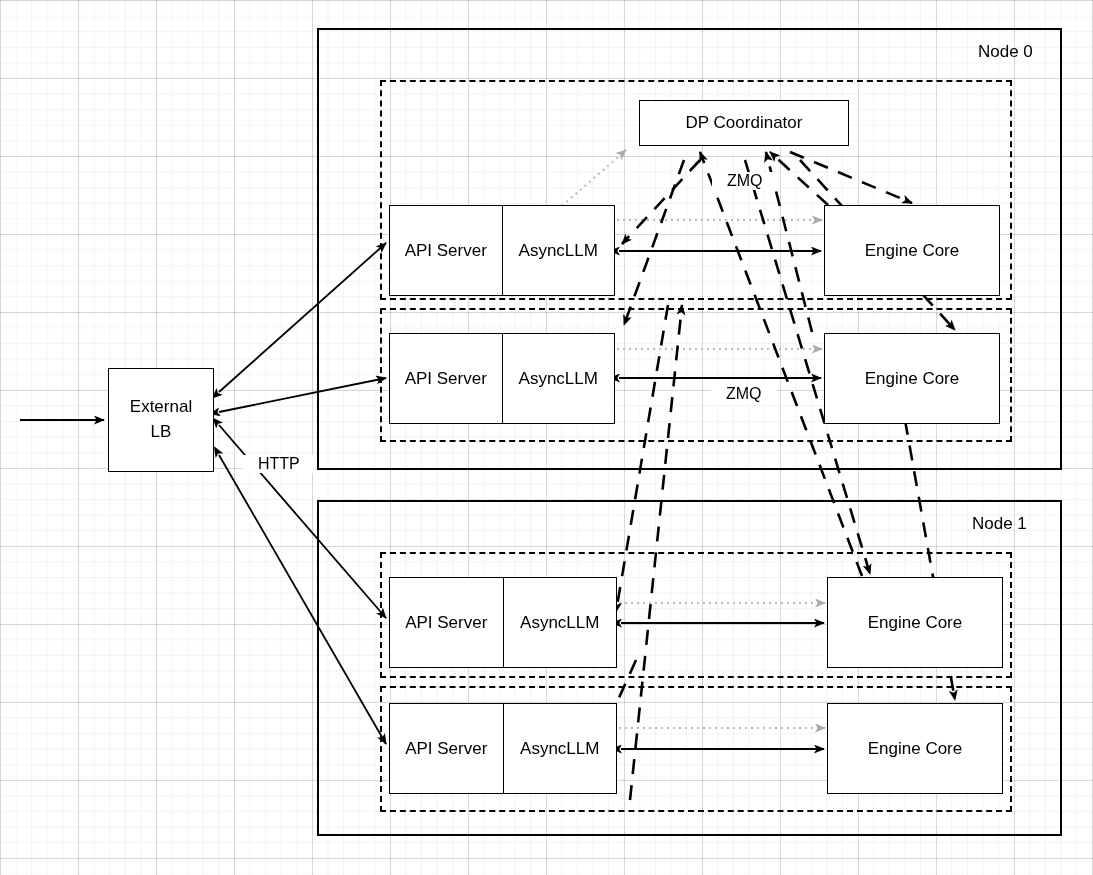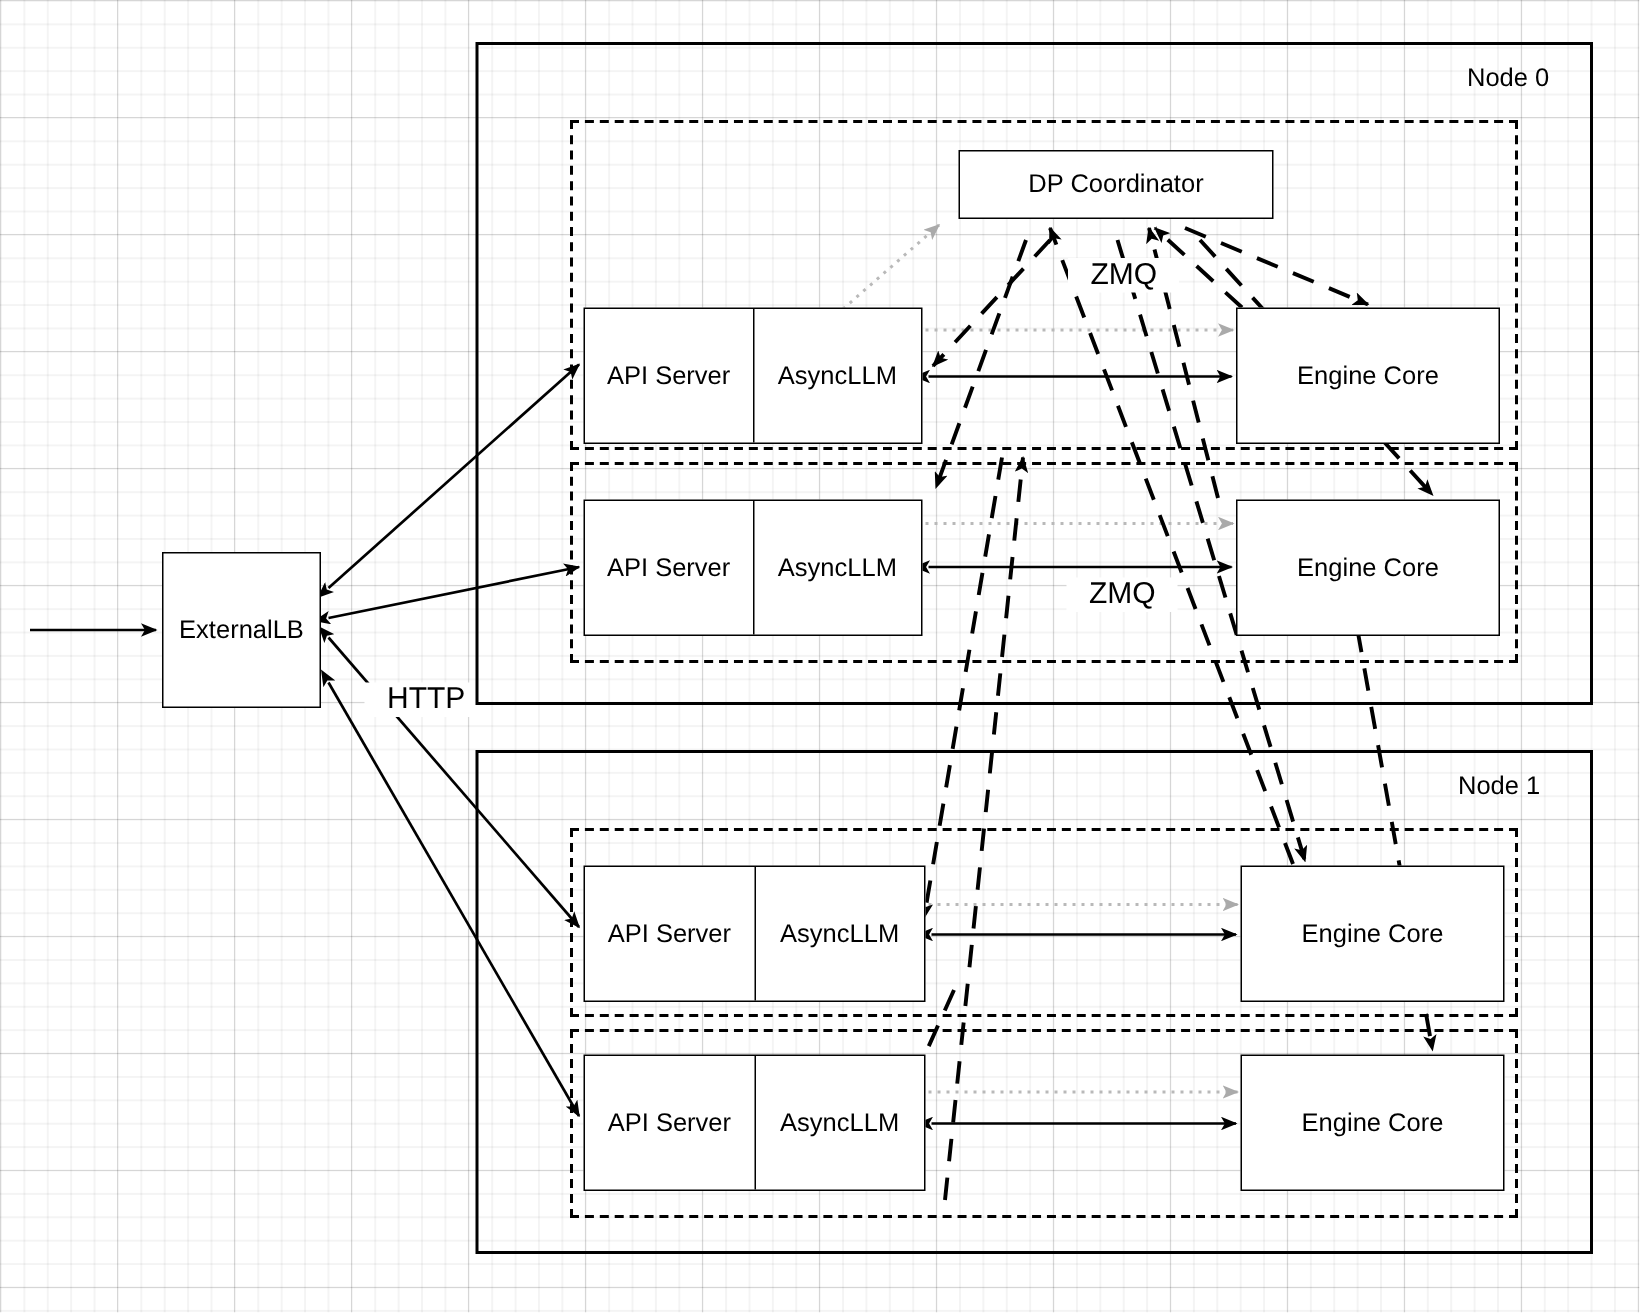--- a/index.html
+++ b/index.html
@@ -80,21 +80,21 @@
     font-size: 17px;
     color: #000000;
     white-space: nowrap;
     box-sizing: border-box;
   }
   .split-half.left {
     border-right: 1.6px solid #000000;
   }
   .edge-label {
     position: absolute;
-    font-size: 20px;
+    font-size: 16px;
     color: #000000;
     background: #ffffff;
     padding: 0 15px;
     white-space: nowrap;
   }
 </style>
 </head>
 <body>
 
 <div id="canvas">
@@ -191,21 +191,21 @@
       <line x1="684" y1="160" x2="624" y2="325" stroke="#000000" stroke-width="2.6" stroke-dasharray="15 11" marker-end="url(#arrow-black)"></line>
     </g>
     <g>
       <line x1="668" y1="305" x2="616" y2="612" stroke="#000000" stroke-width="2.6" stroke-dasharray="15 11" marker-end="url(#arrow-black)"></line>
     </g>
     <g>
       <line x1="636" y1="660" x2="600" y2="740" stroke="#000000" stroke-width="2.6" stroke-dasharray="15 11" marker-end="url(#arrow-black)"></line>
     </g>
   </svg>
 
-  <div class="box" id="external-lb" style="flex-direction: row; line-height: 1.45; left: 108px; top: 368px; width: 106px; height: 104px;">
+  <div class="box" id="external-lb" style="flex-direction: column; line-height: 1.45; left: 108px; top: 368px; width: 106px; height: 104px;">
     <span>External</span>
     <span>LB</span>
   </div>
 
   <div class="edge-label" style="left:243px; top:430px;margin-top:25px;">HTTP</div>
 
   <div class="edge-label" style="left:712px; top:172px;">ZMQ</div>
   <div class="edge-label" style="left:711px; top:385px;">ZMQ</div>
 
   <div class="node-group" id="node0-group" style="left: 317px; top: 28px; width: 745px; height: 442px;"></div>

